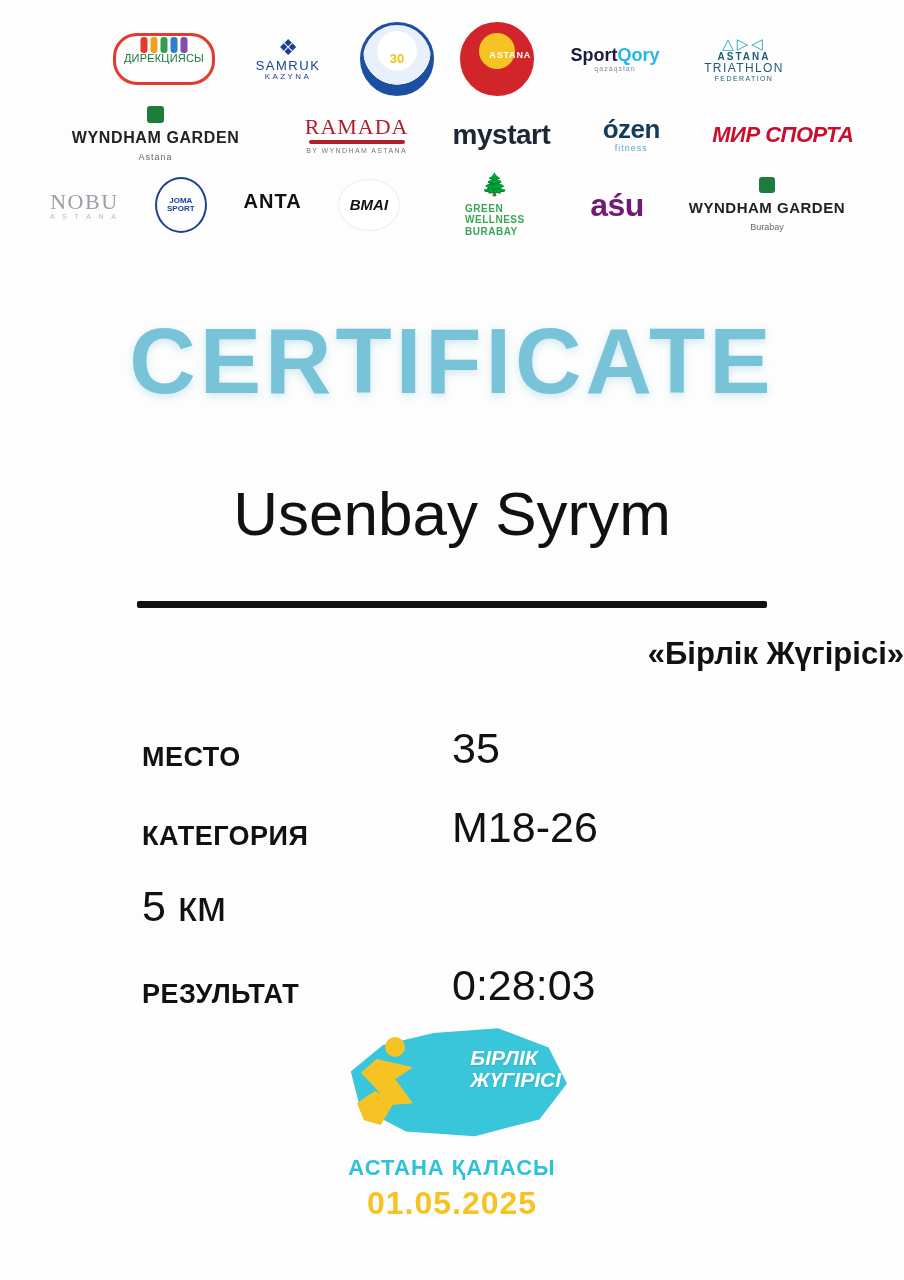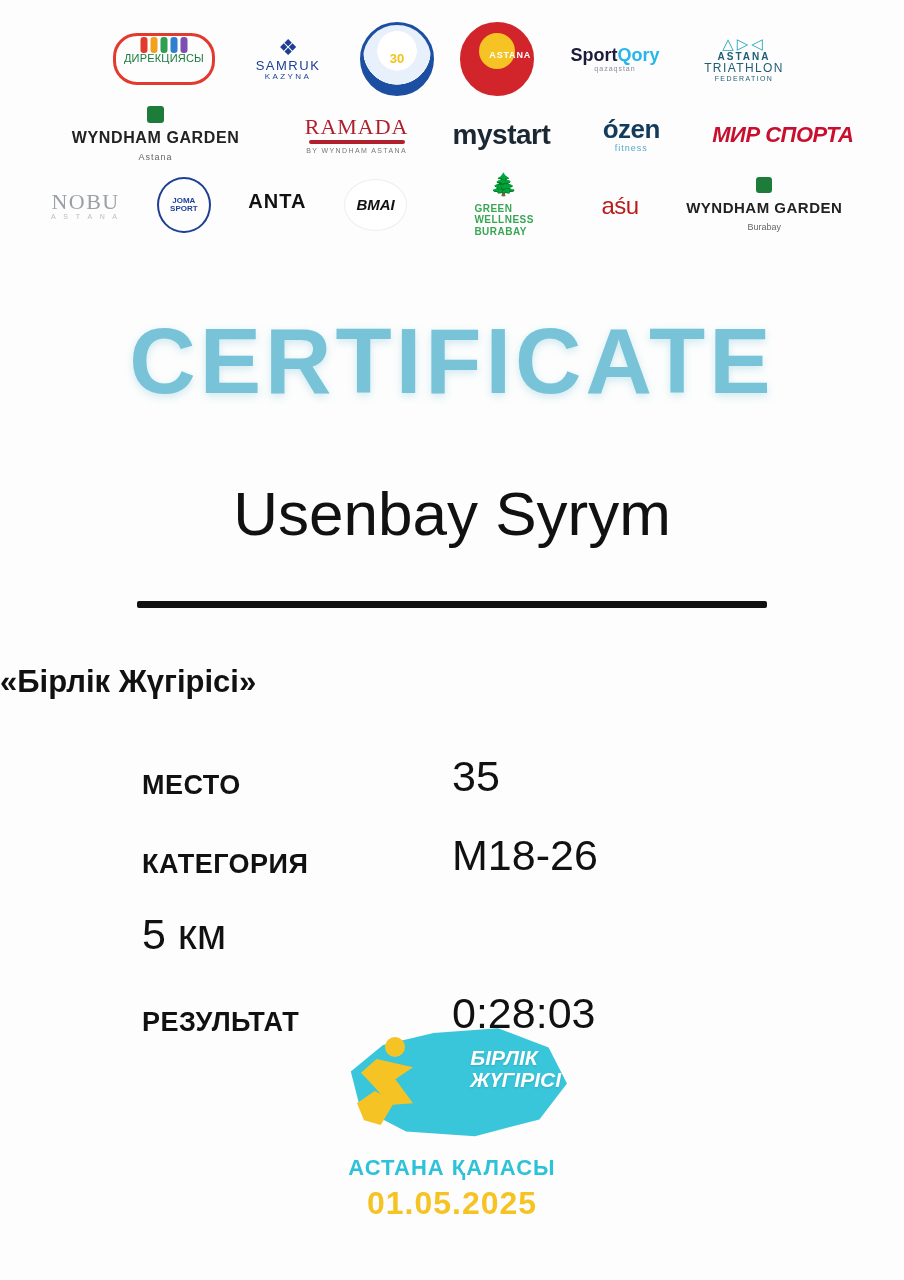--- a/index.html
+++ b/index.html
@@ -179,21 +179,21 @@
     background: #ffffff; border: 1px solid #eee;
     display: flex; align-items: center; justify-content: center;
     font-size: 15px; font-style: italic; font-weight: bold; color: #111;
     box-sizing: border-box;
   }
 
   .logo-greenwellness { display: flex; align-items: center; gap: 7px; width: 150px; justify-content: center; }
   .logo-greenwellness .tree { font-size: 22px; color: #3aa655; line-height: 1; }
   .logo-greenwellness .t { font-size: 10px; font-weight: bold; color: #3aa655; letter-spacing: .5px; line-height: 1.15; text-align: left; }
 
-  .logo-asu { font-size: 24px; font-weight: normal; color: #b91c1c; letter-spacing: -.5px; }
+  .logo-asu { font-size: 32px; font-weight: bold; color: #701a75; letter-spacing: -.5px; }
 
   .logo-wyndham2 { display: flex; align-items: center; gap: 7px; width: 210px; justify-content: center; }
   .logo-wyndham2 .leaf { width: 16px; height: 16px; background: #1e7c3a; border-radius: 3px; }
   .logo-wyndham2 .txt { font-size: 15px; font-weight: bold; color: #222; letter-spacing: .5px; }
   .logo-wyndham2 .sub { font-size: 9px; color: #666; }
 
   
   .title {
     margin-top: 72px;
     text-align: center;
@@ -215,22 +215,22 @@
 
   .divider {
     width: 630px;
     height: 7px;
     background: #111111;
     margin: 52px auto 0;
     border-radius: 2px;
   }
 
   .event-name {
-    margin-top: 56px;
-    text-align: left;
+    margin-top: 28px;
+    text-align: right;
     font-size: 31px;
     font-weight: bold;
     color: #111111;
   }
 
   
   .results {
     margin: 52px auto 0;
     width: 620px;
   }

